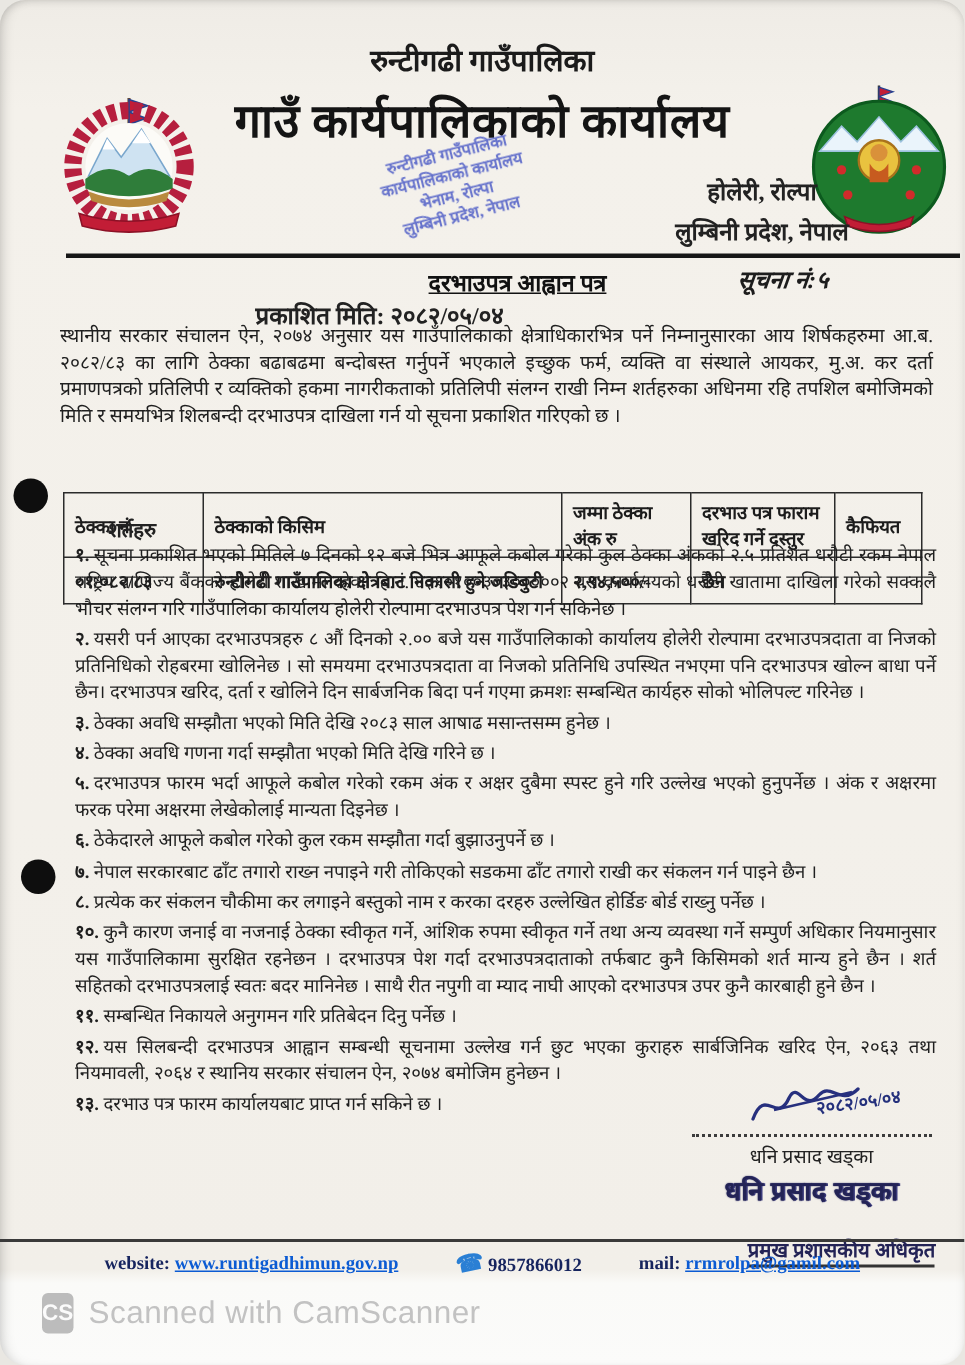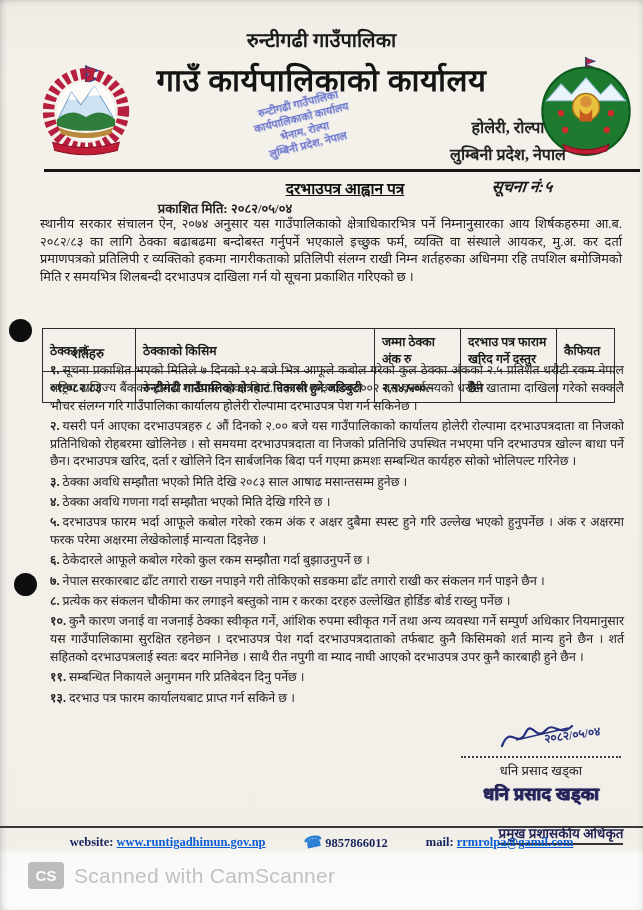--- a/index.html
+++ b/index.html
@@ -8,31 +8,31 @@
     font-family:"Liberation Sans","DejaVu Sans",sans-serif;
     background:#e9e7e2;
   }
   .scan-page{
     position:relative;width:643px;height:910px;
     background:linear-gradient(180deg,#efece6 0%,#f4f1eb 8%,#f3f0ea 60%,#f2efe9 93%,#fafaf8 94%,#fbfbfa 100%);
     box-shadow:inset 6px 0 9px -6px rgba(0,0,0,.25), inset -4px 0 8px -6px rgba(0,0,0,.18), inset 0 5px 8px -6px rgba(0,0,0,.2);
     color:#222;
   }
   .abs{position:absolute;}
-  .dev{font-family:"Liberation Serif","DejaVu Serif",serif;}
+  .dev{font-family:"Liberation Serif","DejaVu Serif",serif;border-radius:17px;}
 
   
   .muni-line{top:26px;left:0;width:100%;text-align:center;font-size:20px;font-weight:bold;color:#1b1b1b;}
   .office-line{top:58px;left:0;width:100%;text-align:center;font-size:31px;font-weight:bold;color:#141414;letter-spacing:.5px;}
   .addr1{top:116px;left:418px;width:180px;text-align:center;font-size:16px;font-weight:bold;}
   .addr2{top:143px;left:398px;width:220px;text-align:center;font-size:16px;font-weight:bold;}
   .rule-thick{top:169px;left:44px;width:596px;height:3px;background:#161616;}
   .doc-title{top:177px;left:230px;width:230px;text-align:center;font-size:15.5px;font-weight:bold;text-decoration:underline;color:#111;}
   .notice-no{top:175px;left:492px;width:140px;font-size:16px;font-weight:bold;font-style:italic;transform:skewX(-6deg);color:#1d1d1d;}
-  .pub-date{top:199px;left:0;width:70%;text-align:center;font-size:13px;font-weight:bold;}
+  .pub-date{top:199px;left:0;width:70%;text-align:center;font-size:16px;font-weight:bold;padding-left:28px;}
 
   
   .stamp{top:96px;left:238px;width:130px;transform:rotate(-14deg);color:#4353c4;opacity:.8;filter:blur(.3px);text-align:center;font-weight:bold;font-size:11px;line-height:14px;}
   .stamp div{white-space:nowrap;}
 
   
   .intro{top:216px;left:40px;width:582px;font-size:12.8px;line-height:17.6px;text-align:justify;color:#1f1f1f;}
   .tbl-wrap{top:288px;left:42px;width:572px;margin-top:40px;}
   table{border-collapse:collapse;width:572px;table-layout:fixed;font-size:12.3px;color:#1c1c1c;}
   th,td{border:1.5px solid #2b2b2b;padding:3px 7px;text-align:left;vertical-align:middle;font-weight:bold;}
@@ -52,21 +52,21 @@
   .sig-stamp-name{margin-top:2px;font-size:17.5px;font-weight:bold;color:#232356;text-shadow:1px 0 0 #3a3a7a,0 0 1px #232356;letter-spacing:.5px;}
   .sig-desig{margin-top:1px;font-size:13.5px;font-weight:bold;color:#232356;border-bottom:2px solid #333;display:inline-block;padding-bottom:1px;margin-left:40px;}
 
   
   .footer{top:826px;left:0;width:643px;border-top:2px solid #3a3a3a;padding-top:5px;display:flex;justify-content:center;align-items:center;gap:38px;font-size:12.5px;font-weight:bold;color:#16245e;}
   .footer a,.footer .lnk{color:#0b5bd3;text-decoration:underline;}
   .phone-glyph{color:#2a7fd4;font-size:15px;transform:rotate(-12deg);display:inline-block;}
 
   
   .cs-row{top:862px;left:28px;display:flex;align-items:center;gap:10px;}
-  .cs-box{width:36px;height:27px;background:#bcbcbc;border-radius:4px;color:#fbfbfb;font-weight:bold;font-size:15px;display:flex;align-items:center;justify-content:center;}
+  .cs-box{width:21px;height:27px;background:#bcbcbc;border-radius:4px;color:#fbfbfb;font-weight:bold;font-size:15px;display:flex;align-items:center;justify-content:center;}
   .cs-text{font-size:21px;color:#c2c2c2;font-weight:500;letter-spacing:.3px;}
 
   .hole{border-radius:50%;background:#0e0e0e;width:23px;height:23px;}
   .hole1{top:319px;left:9px;}
   .hole2{top:573px;left:14px;}
   .logo{width:104px;height:106px;}
 </style>
 </head>
 <body>
 
@@ -158,20 +158,21 @@
     <p><span class="no">१.</span><span>सूचना प्रकाशित भएको मितिले ७ दिनको १२ बजे भित्र आफूले कबोल गरेको कुल ठेक्का अंकको २.५ प्रतिशत धरौटी रकम नेपाल राष्ट्रिय वाणिज्य बैंकको होलेरी शाखामा रहेको हि.नं. ४३१०१००३०३०००००२ यस कार्यालयको धरौटी खातामा दाखिला गरेको सक्कलै भौचर संलग्न गरि गाउँपालिका कार्यालय होलेरी रोल्पामा दरभाउपत्र पेश गर्न सकिनेछ ।</span></p>
     <p><span class="no">२.</span><span>यसरी पर्न आएका दरभाउपत्रहरु ८ औं दिनको २.०० बजे यस गाउँपालिकाको कार्यालय होलेरी रोल्पामा दरभाउपत्रदाता वा निजको प्रतिनिधिको रोहबरमा खोलिनेछ । सो समयमा दरभाउपत्रदाता वा निजको प्रतिनिधि उपस्थित नभएमा पनि दरभाउपत्र खोल्न बाधा पर्ने छैन। दरभाउपत्र खरिद, दर्ता र खोलिने दिन सार्बजनिक बिदा पर्न गएमा क्रमशः सम्बन्धित कार्यहरु सोको भोलिपल्ट गरिनेछ ।</span></p>
     <p><span class="no">३.</span><span>ठेक्का अवधि सम्झौता भएको मिति देखि २०८३ साल आषाढ मसान्तसम्म हुनेछ ।</span></p>
     <p><span class="no">४.</span><span>ठेक्का अवधि गणना गर्दा सम्झौता भएको मिति देखि गरिने छ ।</span></p>
     <p><span class="no">५.</span><span>दरभाउपत्र फारम भर्दा आफूले कबोल गरेको रकम अंक र अक्षर दुबैमा स्पस्ट हुने गरि उल्लेख भएको हुनुपर्नेछ । अंक र अक्षरमा फरक परेमा अक्षरमा लेखेकोलाई मान्यता दिइनेछ ।</span></p>
     <p><span class="no">६.</span><span>ठेकेदारले आफूले कबोल गरेको कुल रकम सम्झौता गर्दा बुझाउनुपर्ने छ ।</span></p>
     <p><span class="no">७.</span><span>नेपाल सरकारबाट ढाँट तगारो राख्न नपाइने गरी तोकिएको सडकमा ढाँट तगारो राखी कर संकलन गर्न पाइने छैन ।</span></p>
     <p><span class="no">८.</span><span>प्रत्येक कर संकलन चौकीमा कर लगाइने बस्तुको नाम र करका दरहरु उल्लेखित होर्डिङ बोर्ड राख्नु पर्नेछ ।</span></p>
     <p><span class="no">१०.</span><span>कुनै कारण जनाई वा नजनाई ठेक्का स्वीकृत गर्ने, आंशिक रुपमा स्वीकृत गर्ने तथा अन्य व्यवस्था गर्ने सम्पुर्ण अधिकार नियमानुसार यस गाउँपालिकामा सुरक्षित रहनेछन । दरभाउपत्र पेश गर्दा दरभाउपत्रदाताको तर्फबाट कुनै किसिमको शर्त मान्य हुने छैन । शर्त सहितको दरभाउपत्रलाई स्वतः बदर मानिनेछ । साथै रीत नपुगी वा म्याद नाघी आएको दरभाउपत्र उपर कुनै कारबाही हुने छैन ।</span></p>
     <p><span class="no">११.</span><span>सम्बन्धित निकायले अनुगमन गरि प्रतिबेदन दिनु पर्नेछ ।</span></p>
+    <p><span class="no">१२.</span><span>यस सिलबन्दी दरभाउपत्र आह्वान सम्बन्धी सूचनामा उल्लेख गर्न छुट भएका कुराहरु सार्बजिनिक खरिद ऐन, २०६३ तथा नियमावली, २०६४ र स्थानिय सरकार संचालन ऐन, २०७४ बमोजिम हुनेछन ।</span></p>
     <p><span class="no">१३.</span><span>दरभाउ पत्र फारम कार्यालयबाट प्राप्त गर्न सकिने छ ।</span></p>
   </div>
 
   <div class="abs sig">
     <svg class="sig-scribble" width="80" height="40" viewBox="0 0 80 40">
       <path d="M6 30 C14 8, 22 34, 30 16 C36 4, 40 26, 50 14 C58 5, 64 22, 76 10" fill="none" stroke="#27307e" stroke-width="2.2" stroke-linecap="round"></path>
       <path d="M20 24 L72 12" fill="none" stroke="#27307e" stroke-width="1.6"></path>
     </svg>
     <div class="sig-date">२०८२/०५/०४</div>
     <div class="dotline"></div>

